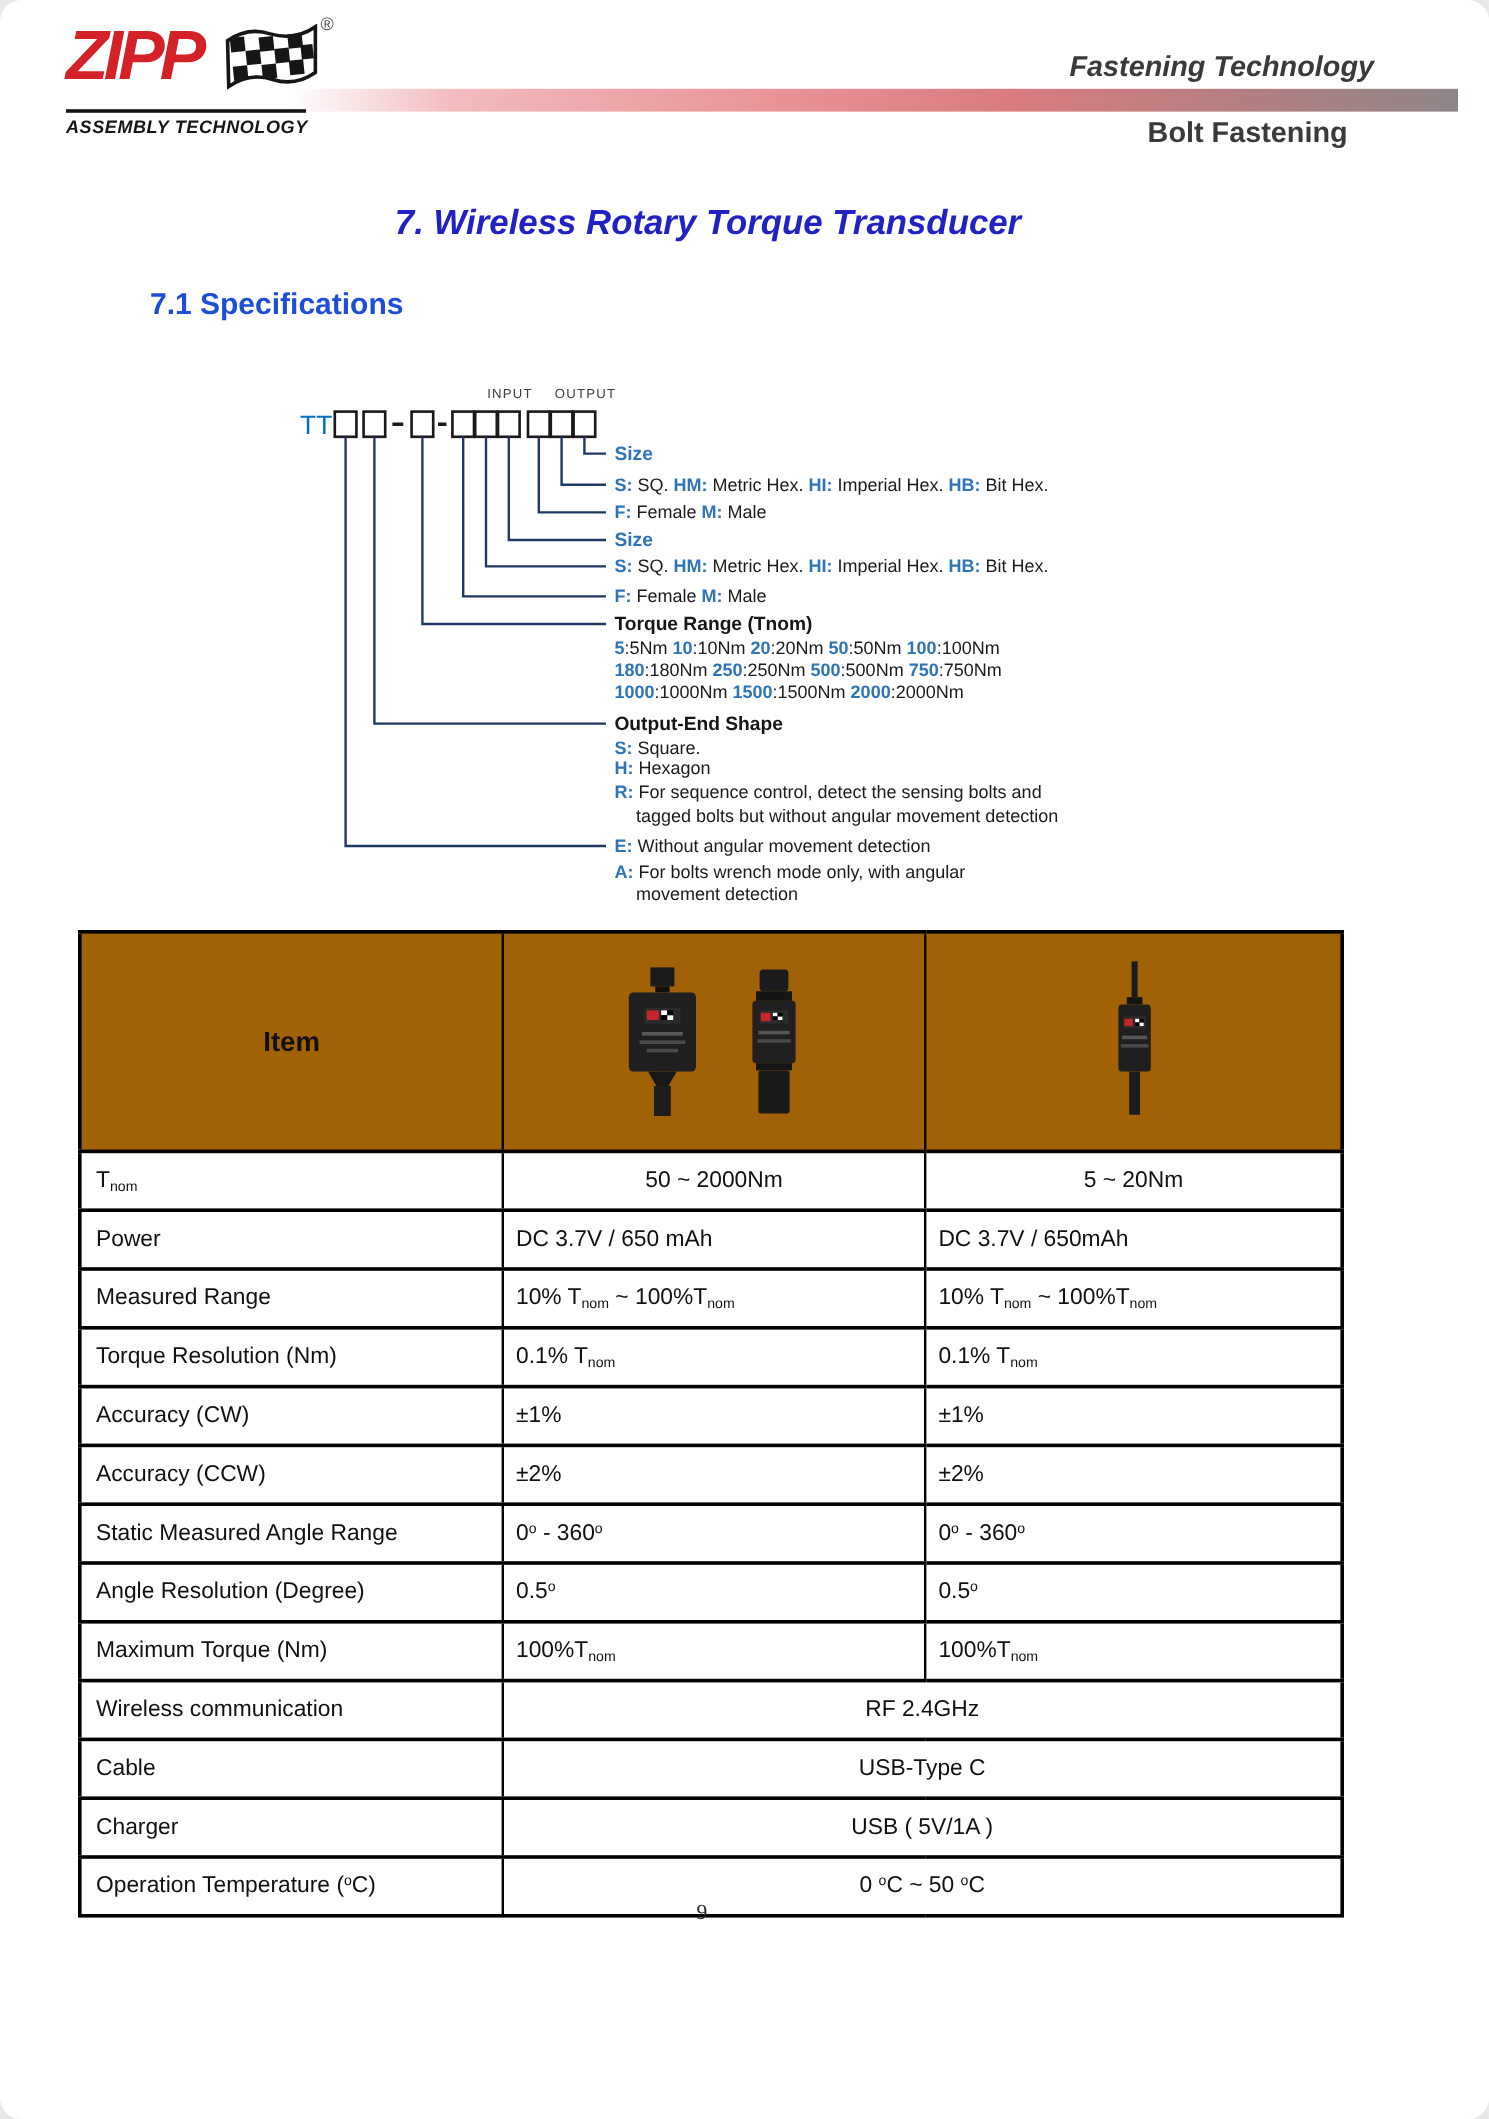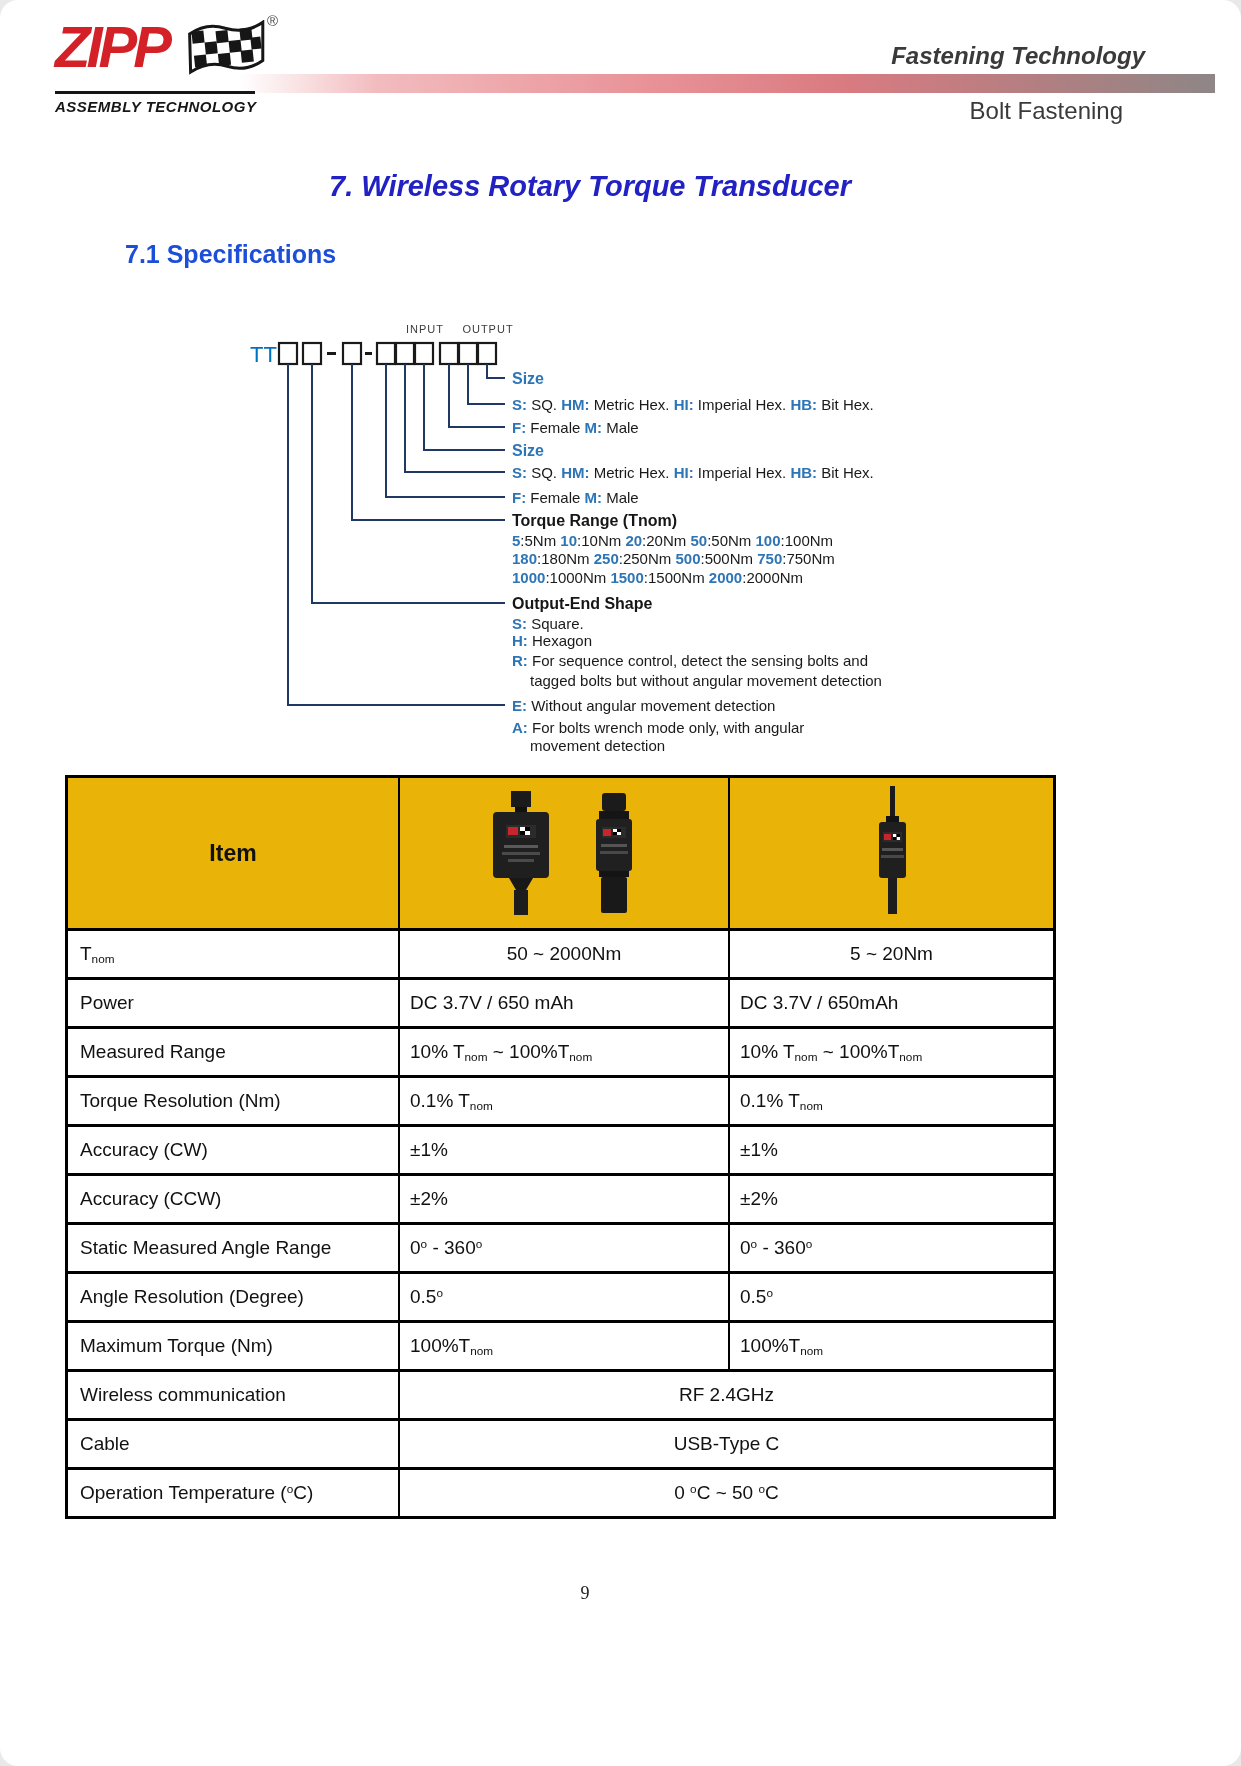--- a/index.html
+++ b/index.html
@@ -25,21 +25,21 @@
   .grad-bar {
     position:absolute; left:240px; top:74px; width:975px; height:19px;
     background:linear-gradient(90deg, rgba(247,214,216,0) 0%, #f2bcbf 14%, #e89297 42%,
       #d97b81 62%, #b27f81 82%, #8e8687 100%);
   }
   .hdr-line1 {
     position:absolute; right:96px; top:42px; font-size:24px; font-weight:700; font-style:italic;
     color:#3a3a3a; white-space:nowrap;
   }
   .hdr-line2 {
-    position:absolute; right:118px; top:97px; font-size:24px; font-weight:400;
+    position:absolute; right:118px; top:97px; font-size:24px; font-weight:700;
     color:#3a3a3a; white-space:nowrap;
   }
   
   .doc-title {
     position:absolute; left:0; top:170px; width:1180px; text-align:center;
     font-size:29px; font-weight:700; font-style:italic; color:#2121c4; white-space:nowrap;
   }
   .sec-title {
     position:absolute; left:125px; top:240px; font-size:25px; font-weight:700;
     color:#1d4ed8; white-space:nowrap;
@@ -55,21 +55,21 @@
   .dlab.blue-bold { color:#2e75b6; font-weight:700; font-size:16px; }
   .dlab.head { font-weight:700; font-size:16px; color:#161616; }
   .dlab.indent { left:530px; }
   
   .spec { position:absolute; left:65px; top:775px; border-collapse:collapse; table-layout:fixed; }
   .spec td {
     border:2px solid #000; border-top-width:3px; border-bottom-width:3px;
     font-size:19px; color:#111; padding:0 0 0 12px; vertical-align:middle; background:#fff;
   }
   .spec { border:3px solid #000; }
-  .spec .hdr td { background:#eab308; height:148px; padding:1px; }
+  .spec .hdr td { background:#a16207; height:148px; padding:16px; }
   .spec td.c1 { width:318px; }
   .spec td.c2 { width:318px; }
   .spec td.c3 { width:313px; }
   .spec tr.r td { height:46px;margin-left:24px; }
   .spec .item-cell { text-align:center; font-size:23px; font-weight:700; color:#111; }
   .spec td.center { text-align:center; padding:0; }
   .spec td.val { padding-left:10px; }
   .imgcell { display:flex; align-items:center; justify-content:center; gap:34px; height:100%; }
   sub { font-size:0.62em; vertical-align:-0.28em; }
   sup { font-size:0.62em; vertical-align:0.5em; }
@@ -294,20 +294,24 @@
     <tr class="r">
       <td class="c1"><span>Wireless communication</span></td>
       <td class="center" colspan="2"><span>RF 2.4GHz</span></td>
     </tr>
 
     <tr class="r">
       <td class="c1"><span>Cable</span></td>
       <td class="center" colspan="2"><span>USB-Type C</span></td>
     </tr>
 
+    <tr class="r">
+      <td class="c1"><span>Charger</span></td>
+      <td class="center" colspan="2"><span>USB ( 5V/1A )</span></td>
+    </tr>
 
     <tr class="r">
       <td class="c1"><span>Operation Temperature (</span><sup>o</sup><span>C)</span></td>
       <td class="center" colspan="2"><span>0 </span><sup>o</sup><span>C ~ 50 </span><sup>o</sup><span>C</span></td>
     </tr>
 
   </tbody>
     </table>
 
   <div class="page-num">9</div>

